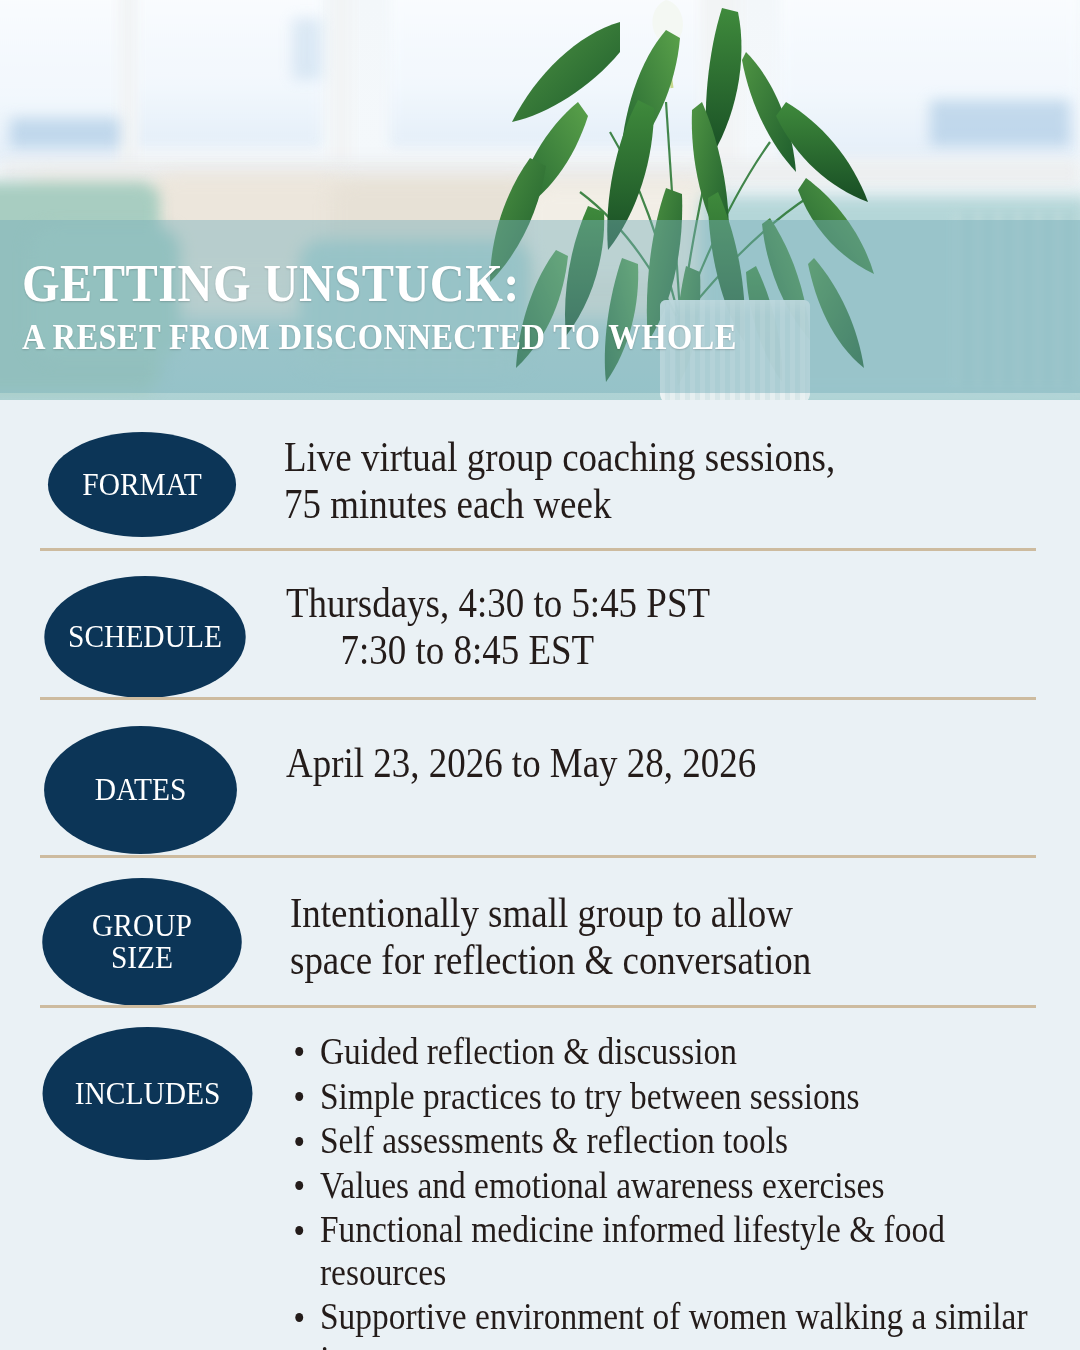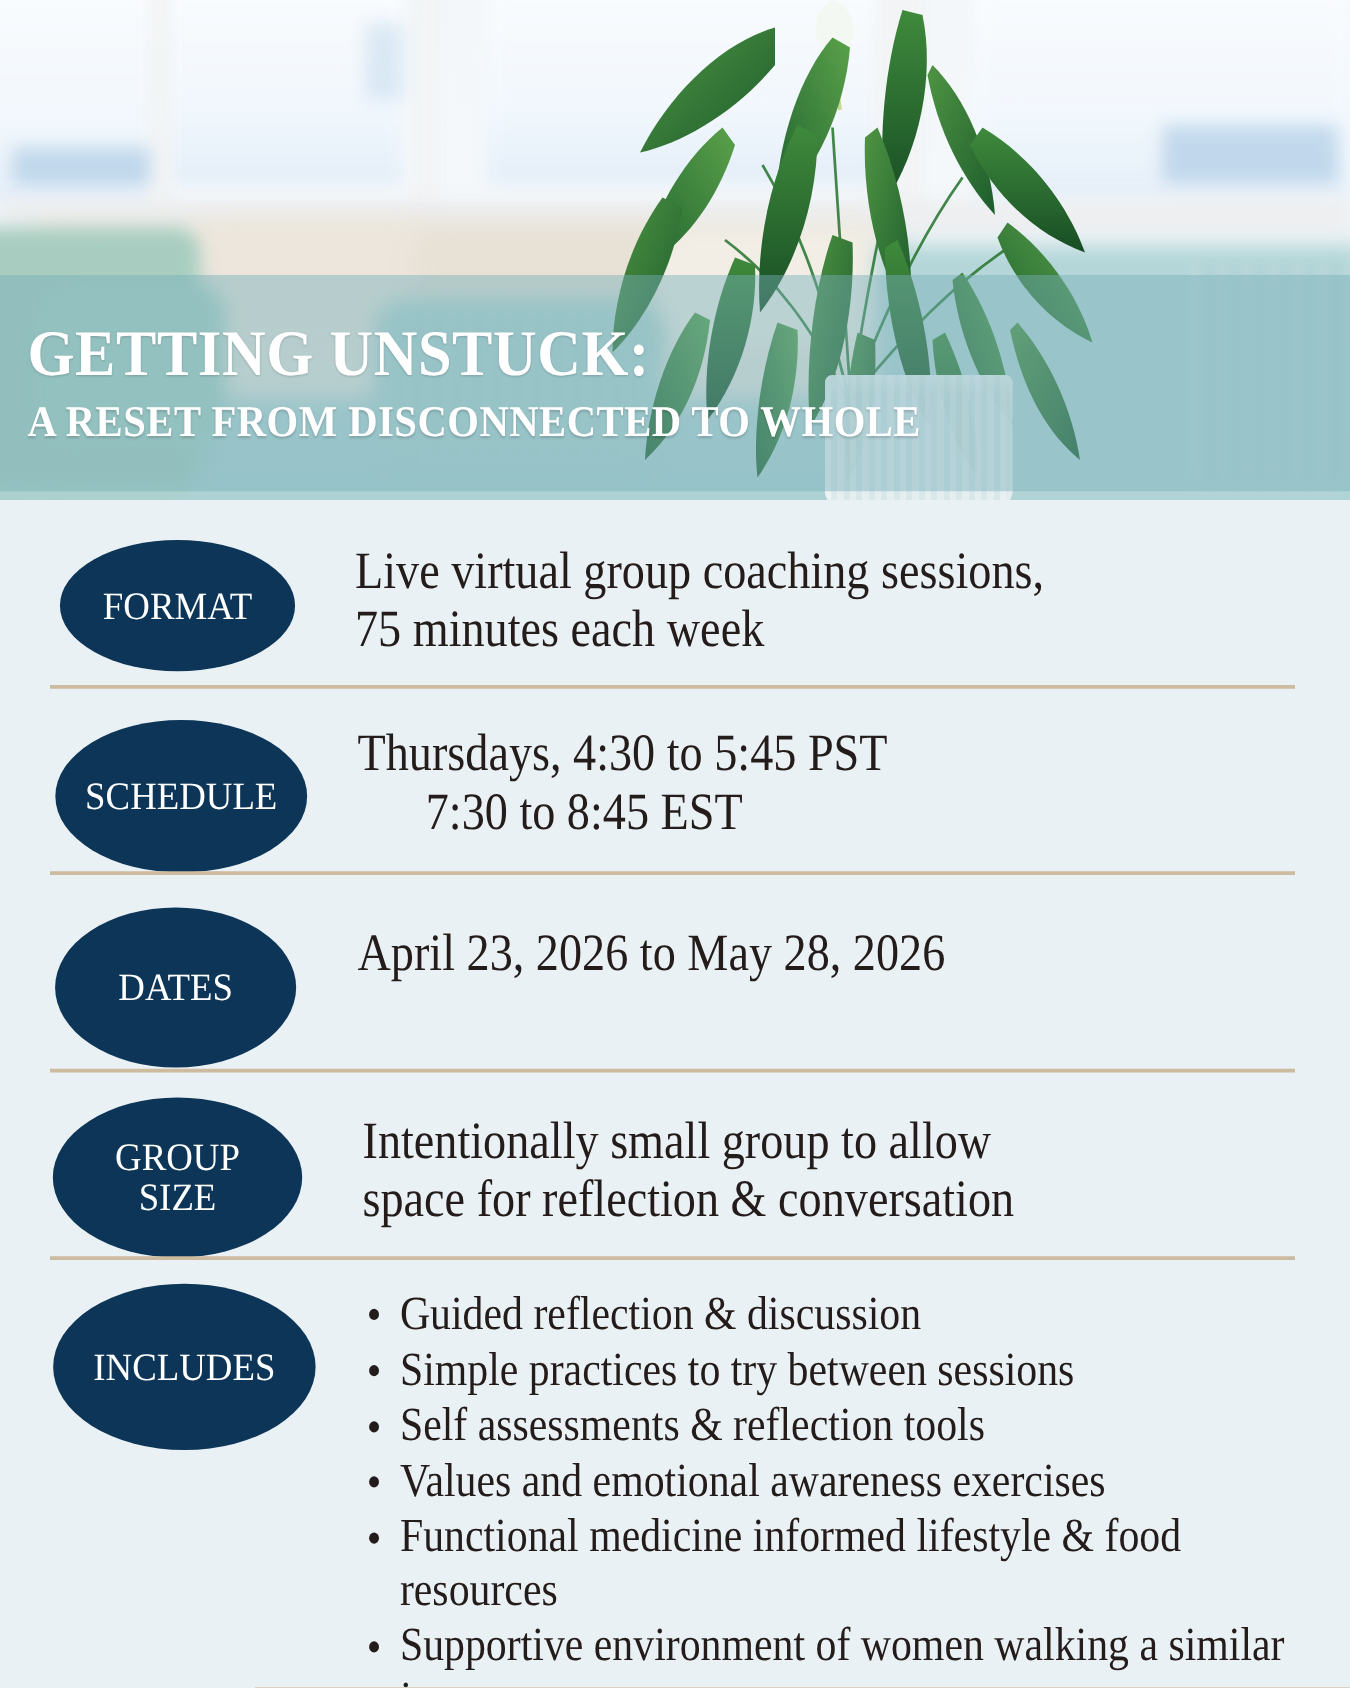--- a/index.html
+++ b/index.html
@@ -3,21 +3,21 @@
 <meta charset="utf-8">
 <style>
   html,body{margin:0;padding:0;}
   body{
     width:1080px;height:1350px;
     font-family:"Liberation Serif", serif;
     background:#eaf1f5;
     overflow:hidden;
     position:relative;
   }
-  #page{position:relative;width:1080px;height:1350px;overflow:hidden;background:#a16207;}
+  #page{position:relative;width:1080px;height:1350px;overflow:hidden;background:#3b82f6;}
 
   
   .hero{position:absolute;left:0;top:0;width:1080px;height:400px;overflow:hidden;}
   .hero-bg{position:absolute;inset:0;
     background:
       linear-gradient(180deg,#f3f7fa 0%, #f4f8fb 40%, #eef4f7 52%, #d6e6e6 58%, #bcd9d9 70%, #aed2d4 100%);
   }
   
   .win{position:absolute;background:linear-gradient(180deg,#fbfdff 0%,#f2f8fe 60%,#e4eef8 100%);
         border-radius:2px;filter:blur(6px);opacity:.95;}

